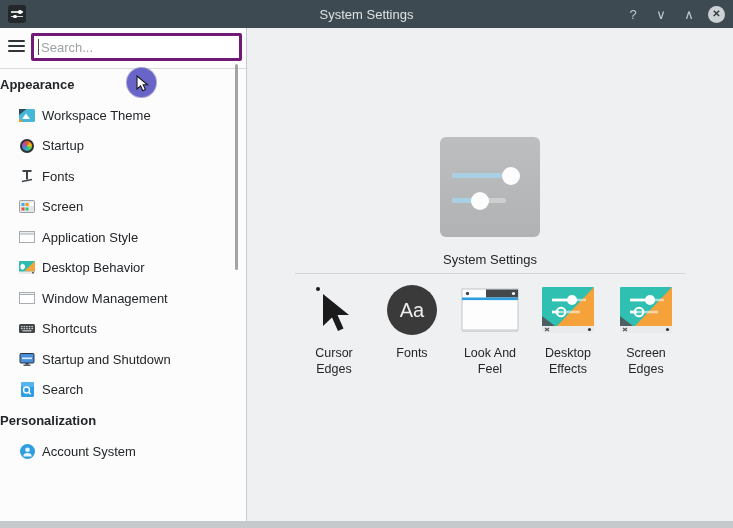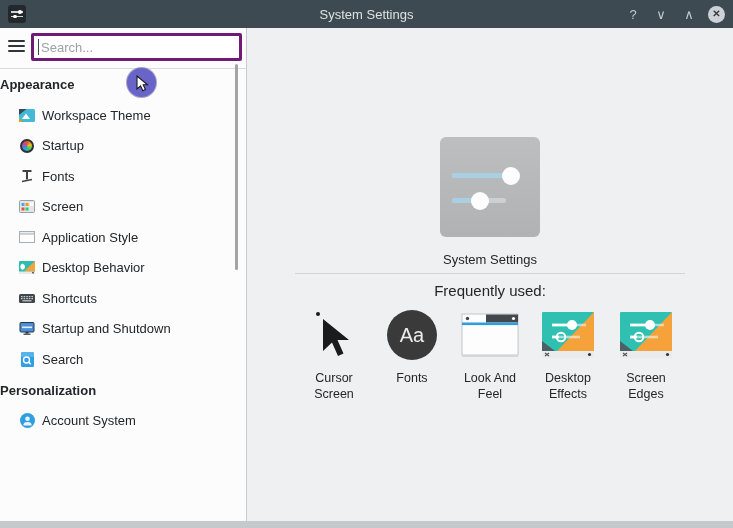--- a/index.html
+++ b/index.html
@@ -203,20 +203,29 @@
           <rect width="16" height="13" rx="1" fill="#2ebdad"></rect>
           <path d="M16,0 L16,10.5 L5,10.5 Z" fill="#f5a33c"></path>
           <path d="M3.5,2.5 A3.5,3.5 0 0 0 3.5,9 L6,7 L6,4.5 Z" fill="#ffffff"></path>
           <rect y="10.5" width="16" height="2.5" fill="#e8eaeb"></rect>
           <circle cx="14" cy="11.7" r="0.9" fill="#444"></circle>
         </svg>
       </span>
       <span>Desktop Behavior</span>
     </div>
 
+    <div class="side-item">
+      <span class="icn">
+        <svg width="16" height="12" viewBox="0 0 16 12">
+          <rect x="0.5" y="0.5" width="15" height="11" fill="#ffffff" stroke="#a8adb1"></rect>
+          <rect x="0.5" y="0.5" width="15" height="2" fill="#f1f2f3" stroke="#a8adb1"></rect>
+        </svg>
+      </span>
+      <span>Window Management</span>
+    </div>
 
     <div class="side-item">
       <span class="icn">
         <svg width="16" height="9" viewBox="0 0 16 9">
           <rect width="16" height="9" rx="1.5" fill="#41464a"></rect>
           <g fill="#c8cccf">
             <rect x="2" y="2" width="1.6" height="1.2"></rect>
               <rect x="4.6" y="2" width="1.6" height="1.2"></rect>
               <rect x="7.2" y="2" width="1.6" height="1.2"></rect>
               <rect x="9.8" y="2" width="1.6" height="1.2"></rect>
@@ -286,32 +295,31 @@
           <div class="hs-dim" style="left:12px; width:54px;"></div>
           <div class="hs-blue" style="left:12px; width:28px;"></div>
           <div class="hs-knob" style="left:31px;"></div>
         </div>
       </div>
       <div class="hero-label">System Settings</div>
     </div>
 
     <div class="main-divider"></div>
 
-    <div class="freq-heading">Frequently used:</div>
 
     <div class="freq-row">
 
       <div class="freq-cell">
         <div class="freq-iconbox">
           <svg width="40" height="52" viewBox="0 0 40 52">
             <circle cx="4" cy="5" r="2" fill="#1b1b1b"></circle>
             <path d="M9,10 L9,42 L18,33.5 L24,47 L29.5,44.5 L23.5,31 L35,31 Z" fill="#1b1b1b"></path>
           </svg>
         </div>
-        <div class="freq-label">Cursor Screen</div>
+        <div class="freq-label">Cursor Edges</div>
       </div>
 
       <div class="freq-cell">
         <div class="freq-iconbox">
           <div class="fonts-badge">
             <span>Aa</span>
           </div>
         </div>
         <div class="freq-label">Fonts</div>
       </div>

